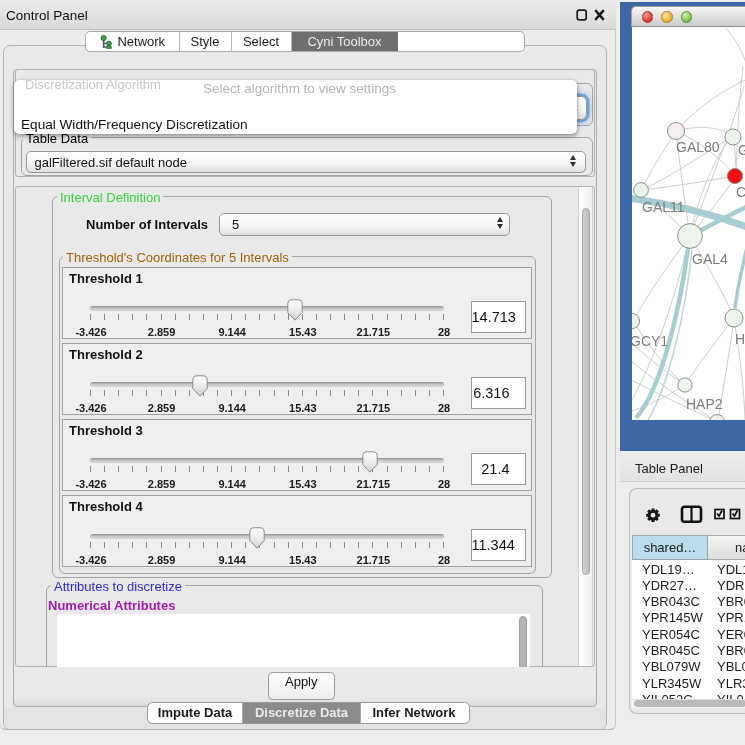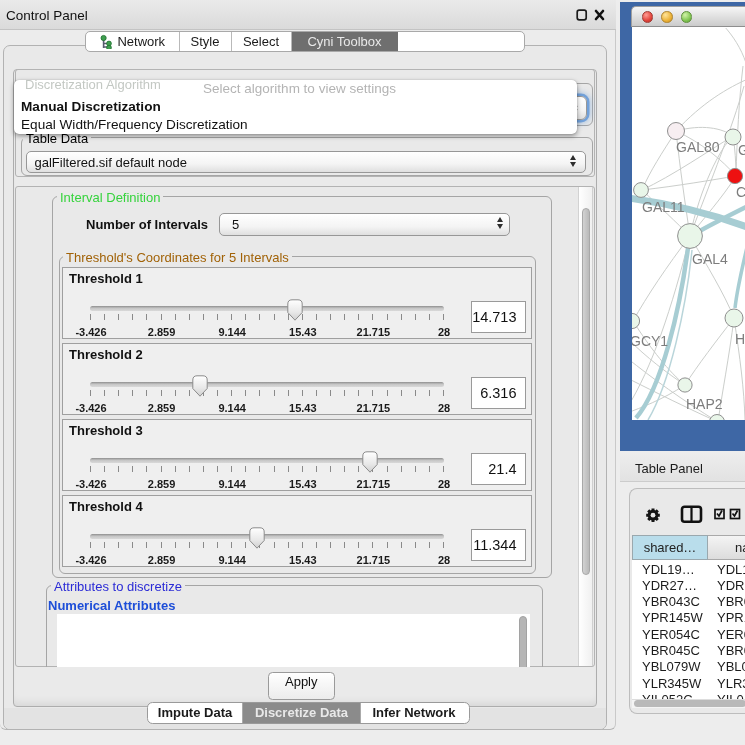--- a/index.html
+++ b/index.html
@@ -20,21 +20,21 @@
 .combo{border:1px solid #979797;border-radius:5px;background:linear-gradient(#ffffff,#f4f4f4 60%,#dfdfdf);}
 .combo .ctext{position:absolute;left:7.5px;top:3px;font-size:13px;color:#111;}
 .arrows{position:absolute;width:9px;}
 .arrows .up{position:absolute;left:0;top:0;width:0;height:0;border-left:3.8px solid transparent;border-right:3.8px solid transparent;border-bottom:5.2px solid #2e2e2e;}
 .arrows .dn{position:absolute;left:0;top:7.2px;width:0;height:0;border-left:3.8px solid transparent;border-right:3.8px solid transparent;border-top:5.2px solid #2e2e2e;}
 .tbox{left:62px;width:470px;height:72px;background:#efefef;border:1px solid #9f9f9f;}
 .ttitle{position:absolute;left:6px;top:2.5px;font-size:13px;font-weight:bold;color:#111;}
 .track{position:absolute;left:27px;width:354px;height:5px;background:linear-gradient(#8e8e8e,#c6c6c6 45%,#d9d9d9);border-radius:2.5px;}
 .ticks{position:absolute;left:27px;width:355px;height:6px;background:repeating-linear-gradient(90deg,#8a8a8a 0 1px,transparent 1px 14.12px);}
 .tlab{position:absolute;font-size:11px;font-weight:bold;color:#1a1a1a;transform:translateX(-50%);}
-.vbox{position:absolute;left:407.5px;width:55px;height:32px;background:#fff;border:1px solid #9a9a9a;font-size:14.5px;color:#111;text-align:right;line-height:30px;padding-right:8px;}
+.vbox{position:absolute;left:407.5px;width:55px;height:32px;background:#fff;border:1px solid #9a9a9a;font-size:14.5px;color:#111;text-align:right;line-height:30px;padding-right:15px;}
 .thumb{position:absolute;width:16px;height:22px;}
 .liwhite{background:#fff;}
 .seg{display:flex;overflow:hidden;background:#fff;border:1px solid #9a9a9a;border-radius:5.5px;}
 .seg div{display:flex;align-items:center;justify-content:center;font-size:13px;font-weight:bold;color:#1b1b1b;border-left:1px solid #aaa;}
 .seg div:first-child{border-left:none;}
 .segsel{background:#8b8b8b;color:#e9e9e9 !important;}
 
 #popup{left:14px;top:80px;width:563px;height:54px;background:#fff;border-radius:5px;box-shadow:0 2px 5px rgba(0,0,0,0.4),0 0 1px rgba(0,0,0,0.3);}
 #popup .r{position:absolute;left:4px;width:100%;height:18px;line-height:18px;font-size:13px;color:#111;}
 #ghost{left:25px;top:77px;font-size:13px;color:#c3c8c3;}
@@ -191,34 +191,33 @@
             <stop offset="0.6" stop-color="#e8e8e8"></stop>
             <stop offset="1" stop-color="#cfcfcf"></stop>
           </linearGradient>
         </defs>
         <path d="M0.8 5 Q0.8 0.8 5 0.8 L11 0.8 Q15.2 0.8 15.2 5 L15.2 13.5 L8 21.2 L0.8 13.5 Z" fill="url(#g495)" stroke="#8b8b8b" stroke-width="1"></path>
       </svg>
 </div>
 <div class="abs" style="left:15px;top:575px;width:582px;height:92px;overflow:hidden">
 <div class="group" style="position:absolute;left:30.5px;top:10px;width:497px;height:120px"></div>
 <div class="gtitle" style="left:36px;top:4px;background:#e9e9e9;color:#2b2bd6">Attributes to discretize</div>
-<div style="position:absolute;left:33px;top:23px;font-size:13px;font-weight:bold;color:#1d4ed8">Numerical Attributes</div>
+<div style="position:absolute;left:33px;top:23px;font-size:13px;font-weight:bold;color:#a21caf">Numerical Attributes</div>
 <div class="liwhite" style="position:absolute;left:42px;top:39px;width:473px;height:60px"></div>
 <div style="position:absolute;left:503.5px;top:41px;width:8.5px;height:60px;background:#b5b5b5;border:1px solid #a2a2a2;border-radius:4px"></div>
 </div>
 <div class="abs" style="left:268px;top:672px;width:66.5px;height:28px;background:linear-gradient(#ffffff,#ececec);border:1px solid #9a9a9a;border-radius:4.5px;text-align:center;font-size:13px;line-height:17px;color:#111">Apply</div>
 <div class="abs" style="left:4px;top:708px;width:602px;height:21px;background:#e3e3e3;border-radius:0 0 6px 6px"></div>
 <div class="abs seg" style="left:147px;top:702px;width:323px;height:21.5px">
       <div style="width:94px">Impute Data</div>
       <div class="segsel" style="width:118px">Discretize Data</div>
       <div style="width:107px">Infer Network</div>
     </div>
 <div class="abs" id="popup">
       <div class="r" style="top:0;text-align:center;color:#b4b4b4;font-size:13.5px">Select algorithm to view settings</div>
-      <div class="r" style="top:18px;padding-left:3px;font-weight:bold;font-size:13.6px">Manual Discretization</div>
       <div class="r" style="top:36px;padding-left:3px;font-size:13.6px">Equal Width/Frequency Discretization</div>
     </div>
 <div class="abs" id="ghost">Discretization Algorithm</div>
 <div class="abs" id="net"></div>
 <div class="abs" id="nettitle"></div>
 <div class="abs light" style="left:641.5px;background:radial-gradient(circle at 35% 30%,#ff9d94,#e2453c 60%,#b52e26);border:0.5px solid #9f3b34"></div>
 <div class="abs light" style="left:661.2px;background:radial-gradient(circle at 35% 30%,#ffe49a,#ecb237 60%,#c88a1e);border:0.5px solid #ad8127"></div>
 <div class="abs light" style="left:680.8px;background:radial-gradient(circle at 35% 30%,#d2f3a8,#82c653 60%,#5f9e38);border:0.5px solid #5e8f3c"></div>
 <div class="abs" id="canvas">
 <svg width="113" height="393" viewBox="0 0 113 393" style="position:absolute;top:1px">

